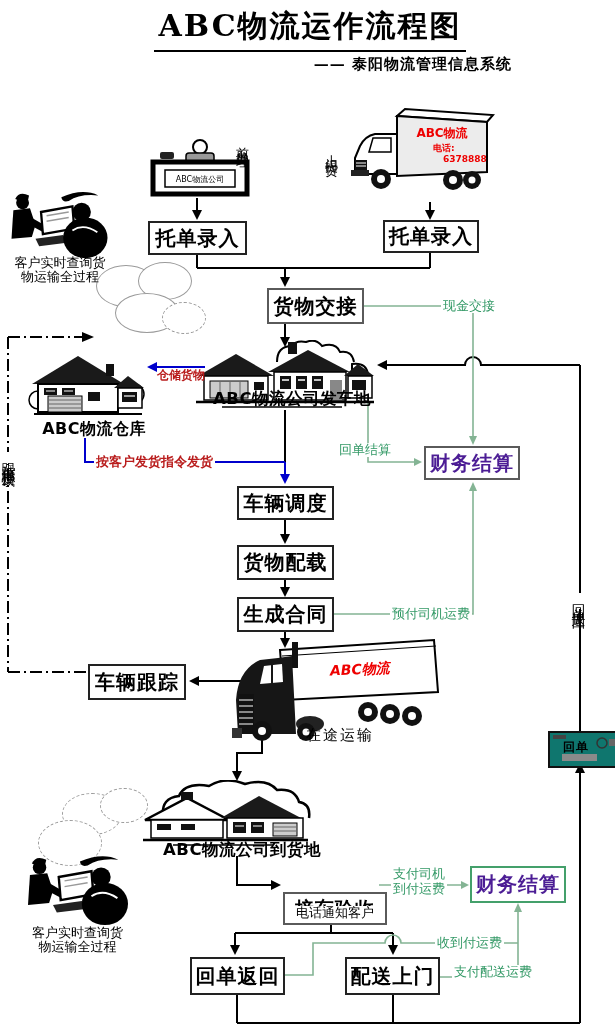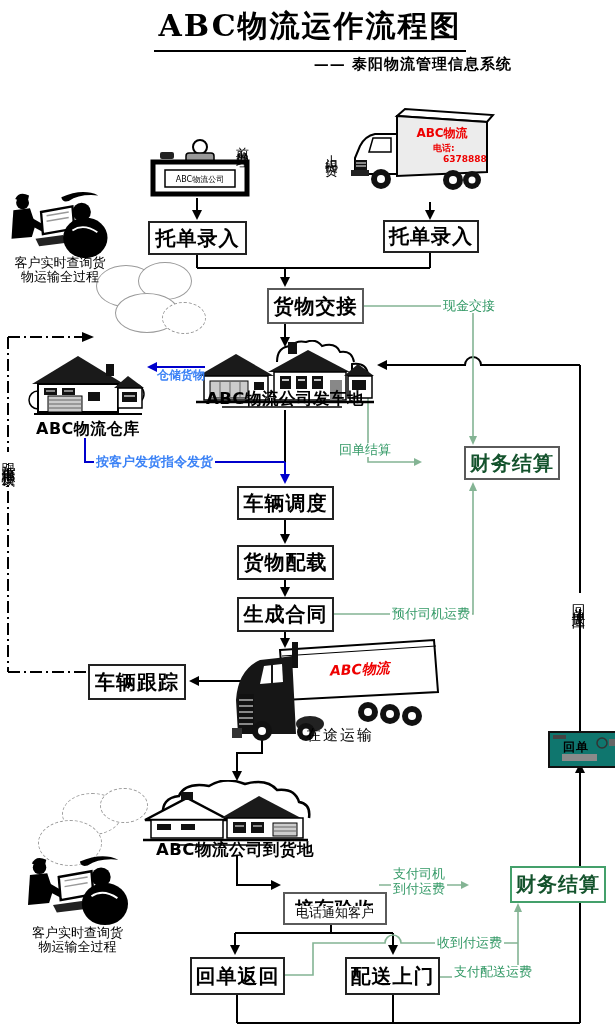--- a/index.html
+++ b/index.html
@@ -8,35 +8,35 @@
     background:#fff;font-family:"DejaVu Sans",sans-serif;color:#000;
   }
   
   .box{
     position:absolute;background:#fff;border:2px solid #222;
     display:flex;align-items:center;justify-content:center;
     font-weight:bold;font-size:20px;letter-spacing:1px;white-space:nowrap;
     box-sizing:border-box;z-index:6;
   }
   .box.gray{border-color:#5a5a5a;}
-  .box.greentext{color:#14532d;margin-left:40px;}
+  .box.greentext{color:#4c1d95;}
   .box.greenborder{border-color:#44a06b;}
   
   .lbl{position:absolute;font-size:13px;white-space:nowrap;z-index:7;line-height:1.1;text-align:center;}
   .wbg{background:#fff;padding:0 2px;}
   .green-t{color:#339966;}
-  .blue-t{color:#3b82f6;font-weight:bold;}
+  .blue-t{color:#b91c1c;font-weight:bold;}
   .bold{font-weight:normal;}
   .vtext{
     position:absolute;writing-mode:vertical-rl;text-orientation:upright;
     font-size:13px;letter-spacing:3px;z-index:7;line-height:1;
   }
   .place-lbl{
     position:absolute;font-weight:bold;font-size:16px;letter-spacing:0.5px;
-    text-align:left;white-space:nowrap;z-index:7;
+    text-align:right;white-space:nowrap;z-index:7;
   }
   .cap2{
     position:absolute;font-size:13px;font-weight:500;text-align:center;
     line-height:14px;z-index:7;white-space:nowrap;
   }
   .cloud{position:absolute;border:1px solid #9a9a9a;border-radius:50%;background:#fff;z-index:1;}
   .cloud.dash{border-style:dashed;}
   #wires{position:absolute;left:0;top:0;z-index:2;}
   .clip{position:absolute;z-index:3;}
   .title-wrap{position:absolute;left:140px;top:6px;width:340px;text-align:center;z-index:7;}

